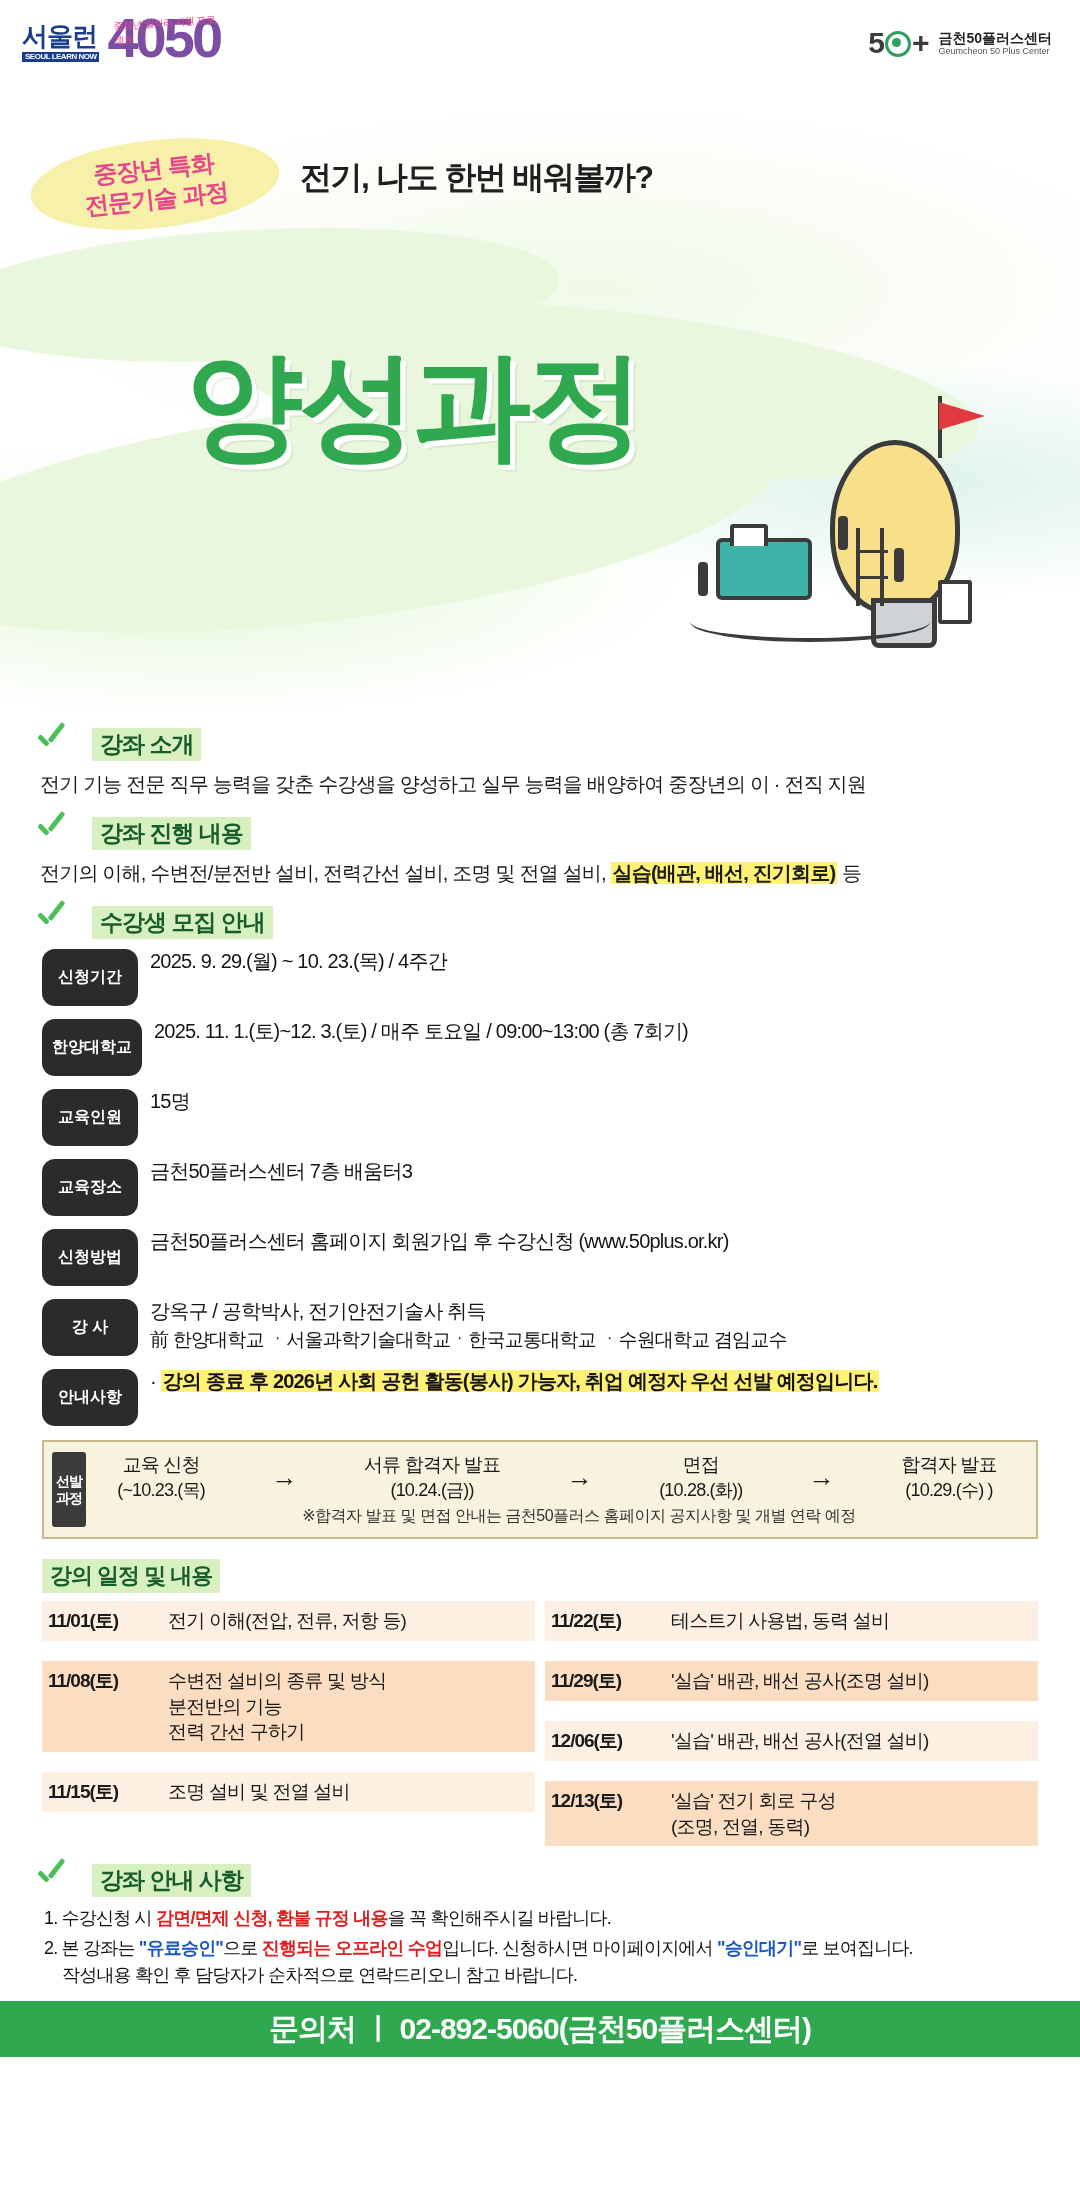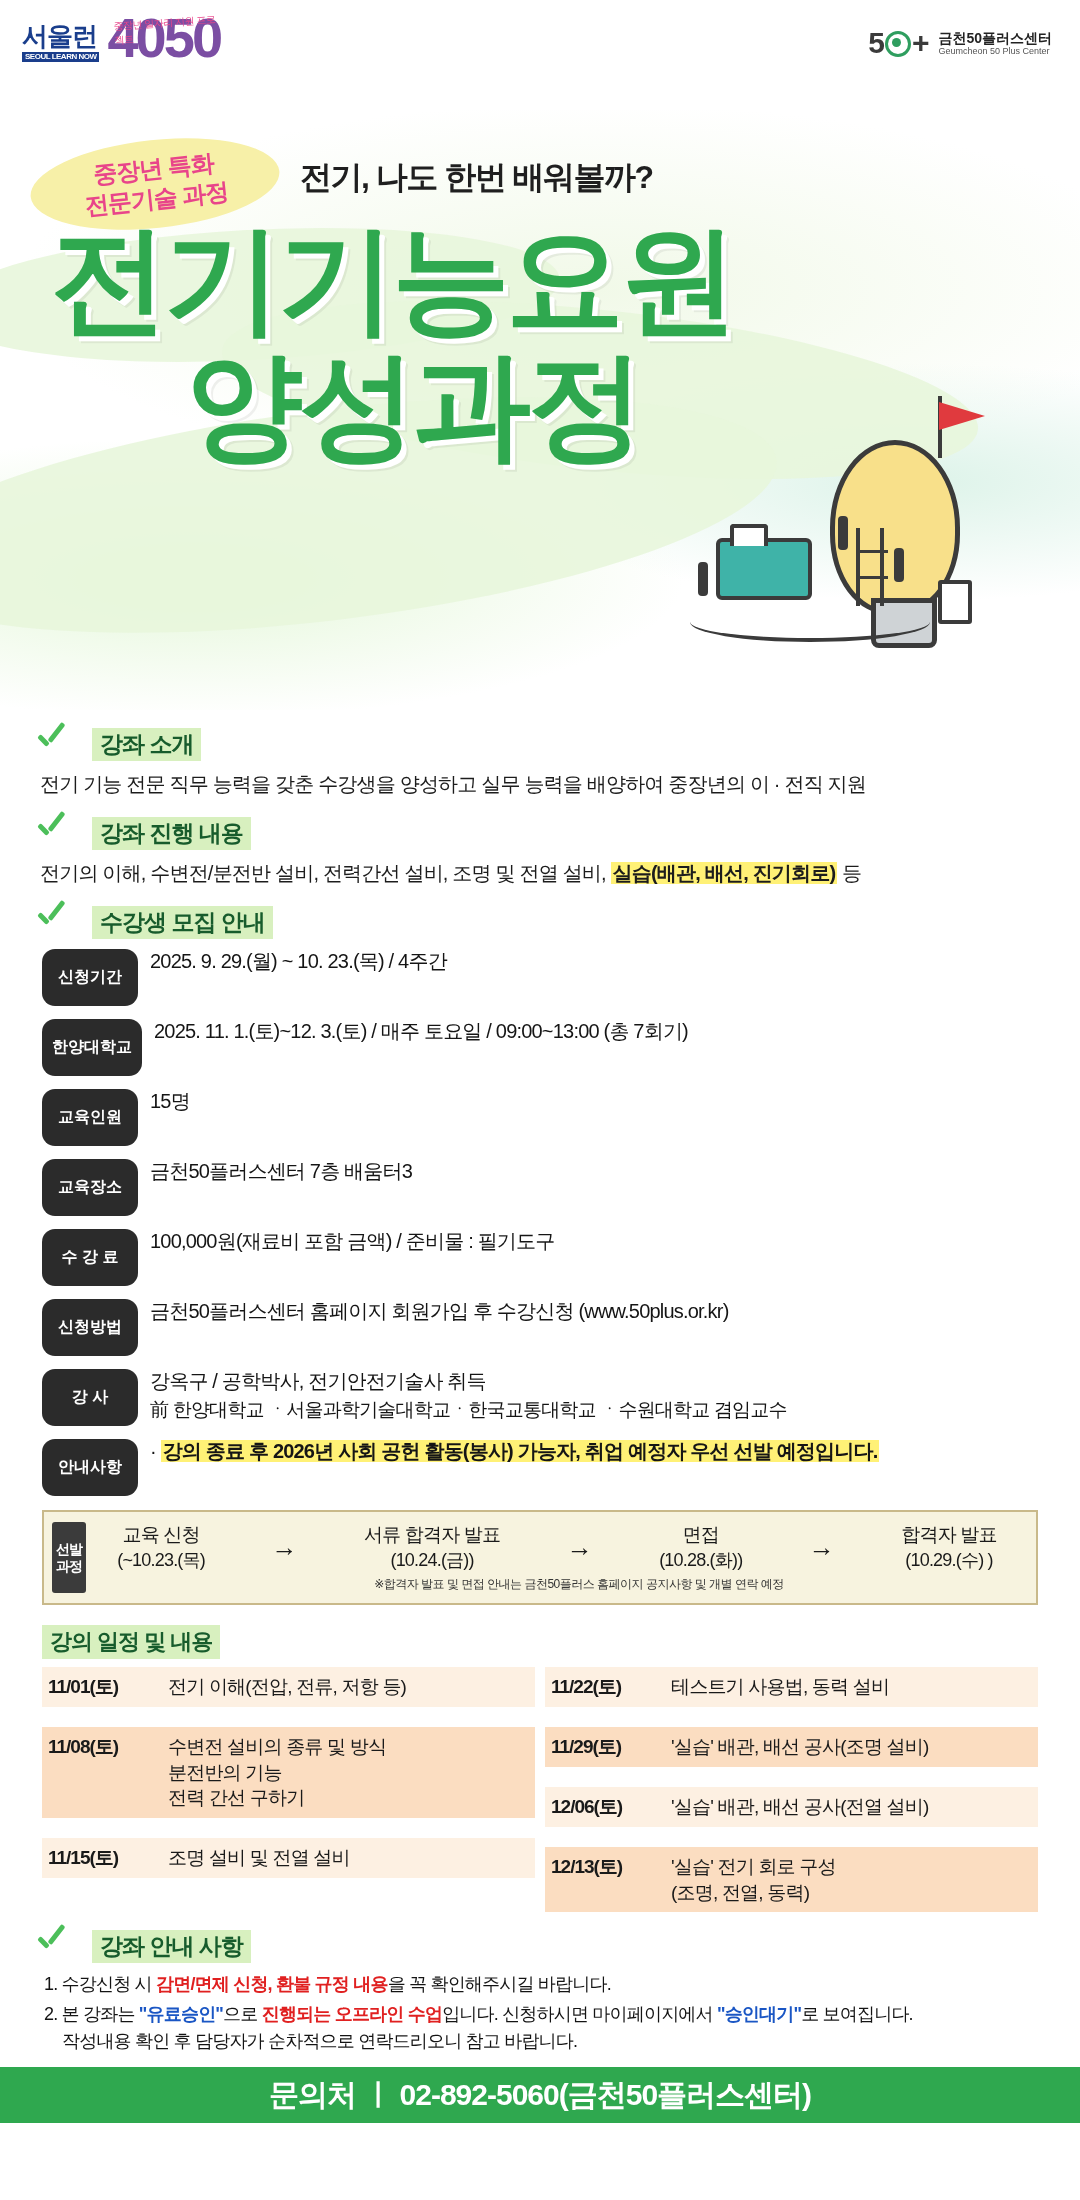--- a/index.html
+++ b/index.html
@@ -221,21 +221,21 @@
     border-radius: 3px; line-height: 1.15; padding: 6px 2px; letter-spacing: -1px;
   }
   .process-steps {
     flex: 1; display: flex; align-items: center; justify-content: space-around;
     gap: 4px;
   }
   .pstep { text-align: center; font-size: 19px; color: #1a1a1a; letter-spacing: -0.8px; }
   .pstep .d { font-size: 18px; }
   .arrow { font-size: 26px; color: #1a1a1a; }
   .process-note {
-    text-align: center; font-size: 12px; color: #333; margin-top: 4px; letter-spacing: -0.5px; margin-left: 44px;
+    text-align: center; font-size: 16px; color: #333; margin-top: 4px; letter-spacing: -0.5px; margin-left: 44px;
   }
   .process-right { flex: 1; }
 
   
   .sched-title {
     display: inline-block; font-size: 22px; font-weight: bold; color: #175c2c;
     background: #d8f0bf; padding: 2px 8px; margin: 20px 0 8px 8px; letter-spacing: -1px;
   }
   .sched {
     display: grid; grid-template-columns: 1fr 1fr; gap: 10px;
@@ -303,21 +303,20 @@
     <div class="swoosh s1"></div>
 
     <div class="badge-circle">
       <span>
         <span>중장년 특화</span><br>
         <span>전문기술 과정</span>
       </span>
     </div>
 
     <div class="hero-sub">전기, 나도 한번 배워볼까?</div>
-    <div class="hero-title1">전기기능요원</div>
     <div class="hero-title2">양성과정</div>
 
     <div class="bulb-pole"></div>
     <div class="bulb-flag"></div>
     <div class="bulb"></div>
     <div class="machine"></div>
     <div class="ladder"></div>
     <div class="wire"></div>
     <div class="person p1"></div>
     <div class="person p2"></div>
@@ -358,24 +357,20 @@
         <div class="rec-key">한양대학교</div>
         <div class="rec-val">2025. 11. 1.(토)~12. 3.(토) / 매주 토요일 / 09:00~13:00 (총 7회기)</div>
       </div>
       <div class="rec-row">
         <div class="rec-key">교육인원</div>
         <div class="rec-val">15명</div>
       </div>
       <div class="rec-row">
         <div class="rec-key">교육장소</div>
         <div class="rec-val">금천50플러스센터 7층 배움터3</div>
-      </div>
-      <div class="rec-row">
-        <div class="rec-key">수 강 료</div>
-        <div class="rec-val">100,000원(재료비 포함 금액) / 준비물 : 필기도구</div>
       </div>
       <div class="rec-row">
         <div class="rec-key">신청방법</div>
         <div class="rec-val">금천50플러스센터 홈페이지 회원가입 후 수강신청 (www.50plus.or.kr)</div>
       </div>
       <div class="rec-row">
         <div class="rec-key">강  사</div>
         <div class="rec-val">
           <span>강옥구 / 공학박사, 전기안전기술사 취득</span>
           <span class="sub small">前 한양대학교 ㆍ서울과학기술대학교ㆍ한국교통대학교 ㆍ수원대학교 겸임교수</span>

